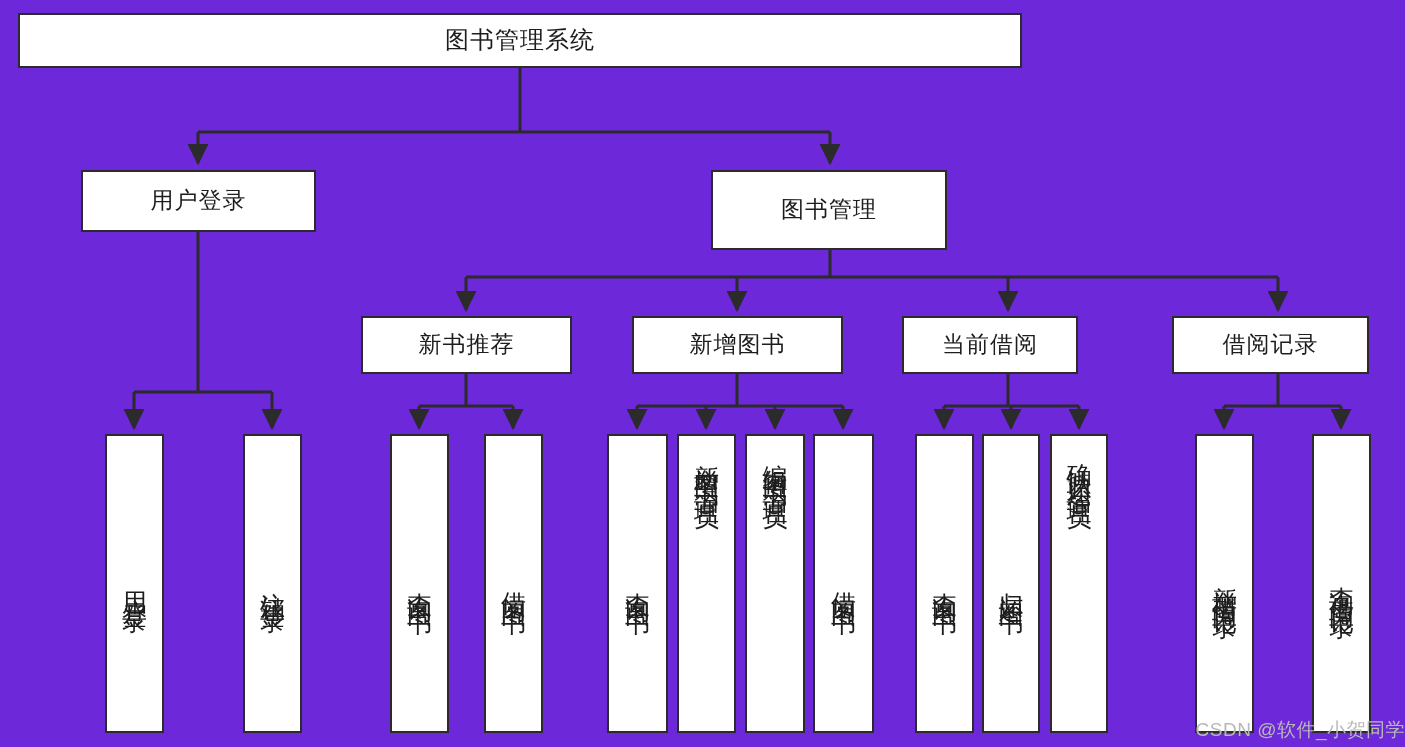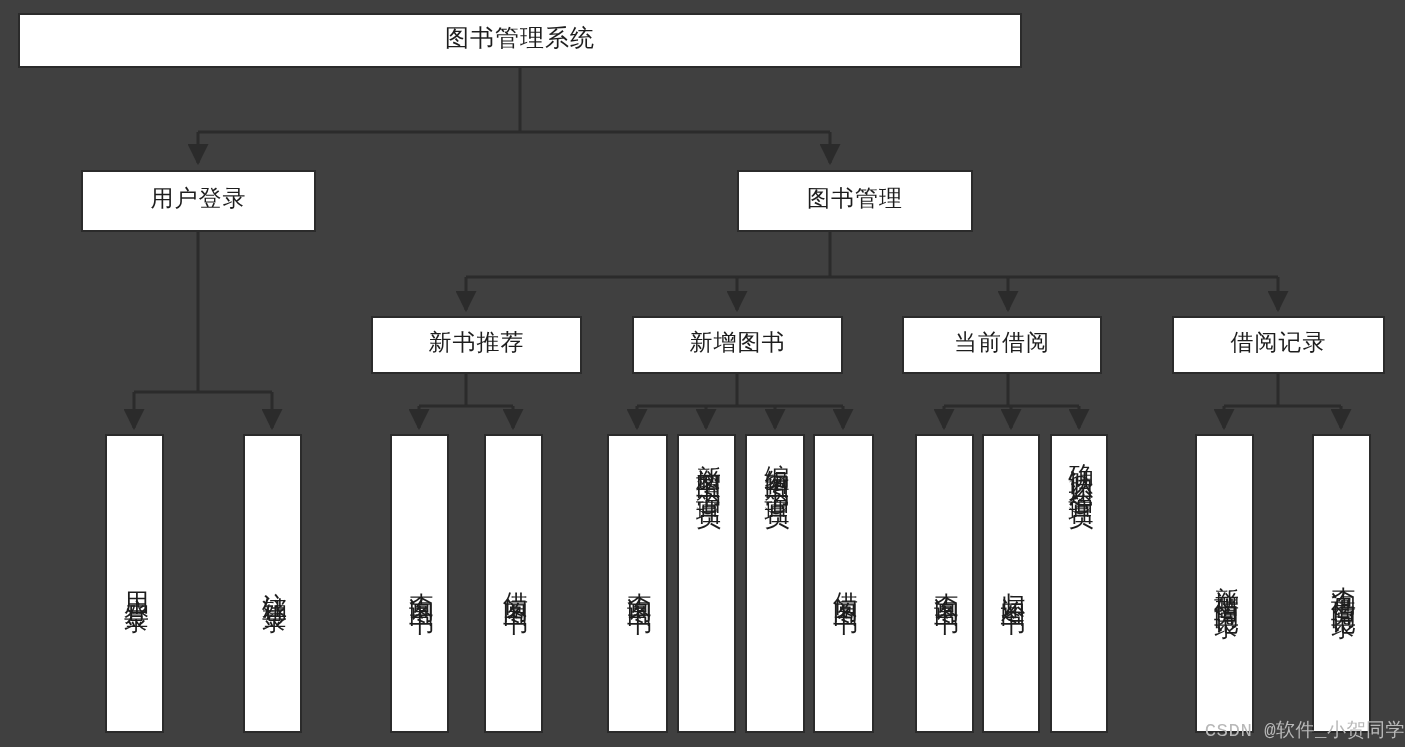--- a/index.html
+++ b/index.html
@@ -7,23 +7,22 @@
     padding: 0;
     background: #ffffff;
   }
   body {
     font-family: "Liberation Sans", "DejaVu Sans", sans-serif;
   }
   #diagram-root {
     position: relative;
     width: 1405px;
     height: 747px;
-    background: #404040;
+    background: #6d28d9;
     overflow: hidden;
-    font-family: Liberation Mono, monospace;
   }
   svg#edges {
     position: absolute;
     left: 0;
     top: 0;
     width: 1405px;
     height: 747px;
   }
   .node {
     position: absolute;
@@ -127,34 +126,34 @@
     </g>
   </svg>
 
   <div class="node node-root" style="left:18px; top:13px; width:1004px; height:55px;">
     <span class="node-h">图书管理系统</span>
   </div>
 
   <div class="node" style="left:81px; top:170px; width:235px; height:62px;">
     <span class="node-h">用户登录</span>
   </div>
-  <div class="node" style="left:737px; top:170px; width:236px; height:62px;">
+  <div class="node" style="left:711px; top:170px; width:236px; height:80px;">
     <span class="node-h">图书管理</span>
   </div>
 
-  <div class="node" style="left:361px; top:316px; width:211px; height:58px;margin-left:10px;">
+  <div class="node" style="left:361px; top:316px; width:211px; height:58px;">
     <span class="node-h">新书推荐</span>
   </div>
   <div class="node" style="left:632px; top:316px; width:211px; height:58px;">
     <span class="node-h">新增图书</span>
   </div>
-  <div class="node" style="left:902px; top:316px; width:200px; height:58px;">
+  <div class="node" style="left:902px; top:316px; width:176px; height:58px;">
     <span class="node-h">当前借阅</span>
   </div>
-  <div class="node" style="left:1172px; top:316px; width:213px; height:58px;">
+  <div class="node" style="left:1172px; top:316px; width:197px; height:58px;">
     <span class="node-h">借阅记录</span>
   </div>
 
   <div class="node node-v center-v" style="left:105px; top:434px; width:59px; height:299px;">
     <span class="label-v">用户登录</span>
   </div>
   <div class="node node-v center-v" style="left:243px; top:434px; width:59px; height:299px;">
     <span class="label-v">注销登录</span>
   </div>
 

